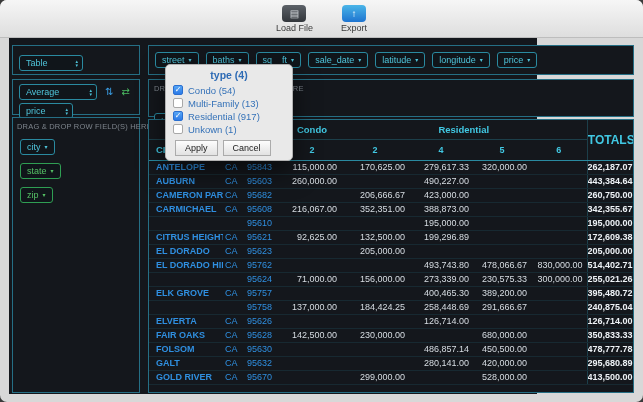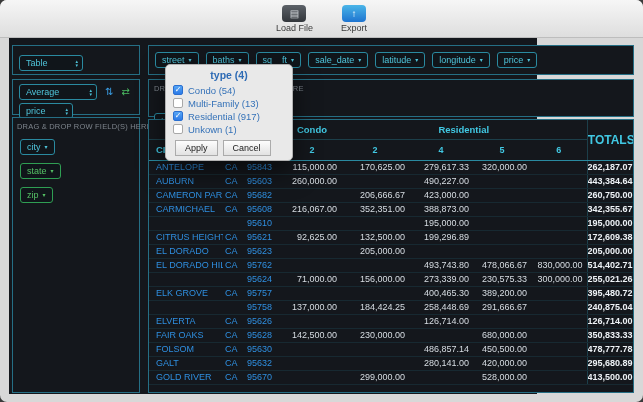--- a/index.html
+++ b/index.html
@@ -55,21 +55,21 @@
   .hcorner   { height:19px; border-bottom:1px solid rgba(42,138,160,.35); }
   .group-cell { color:#41c8e3; font-weight:bold; font-size:9.5px; text-align:center; height:19px;
                 border-bottom:1px solid rgba(42,138,160,.35); }
   .sub-cell  { color:#41c8e3; font-weight:bold; font-size:9px; text-align:center; height:21px;
                border-bottom:1px solid #2a8aa0; }
   .city-h    { color:#41c8e3; font-weight:bold; font-size:9.5px; text-align:left; padding-left:7px;
                border-bottom:1px solid #2a8aa0; }
   .totals-h  { color:#41c8e3; font-weight:bold; font-size:12px; text-align:center;
                border-left:1px solid rgba(42,138,160,.35); border-bottom:1px solid #2a8aa0; }
   #pivot-table tbody td { height:14px; border-bottom:1px solid rgba(42,138,160,.16); font-size:9px; }
-  td.city  { color:#2f8fe0; font-weight:normal; font-size:8.4px; padding-left:7px; }
+  td.city  { color:#2f8fe0; font-weight:bold; font-size:8.4px; padding-left:7px; }
   td.state { color:#2f8fe0; font-size:8.6px; padding-left:2px; }
   td.zip   { color:#2f8fe0; font-size:8.8px; }
   td.val   { color:#d7dde3; text-align:right; padding-right:4px; }
   td.total { color:#eef2f6; font-weight:bold; font-size:8.5px; padding-right:3px;
              border-left:1px solid rgba(42,138,160,.35);margin-left:34px; }
 
   
   .popup { position:absolute; left:156px; top:26px; width:128px; height:97px; z-index:40;
            background:#e9e9e9; border:1px solid #b2b2b2; border-radius:5px;
            box-shadow:0 10px 26px rgba(0,0,0,.55); padding:4px 7px 6px; }

